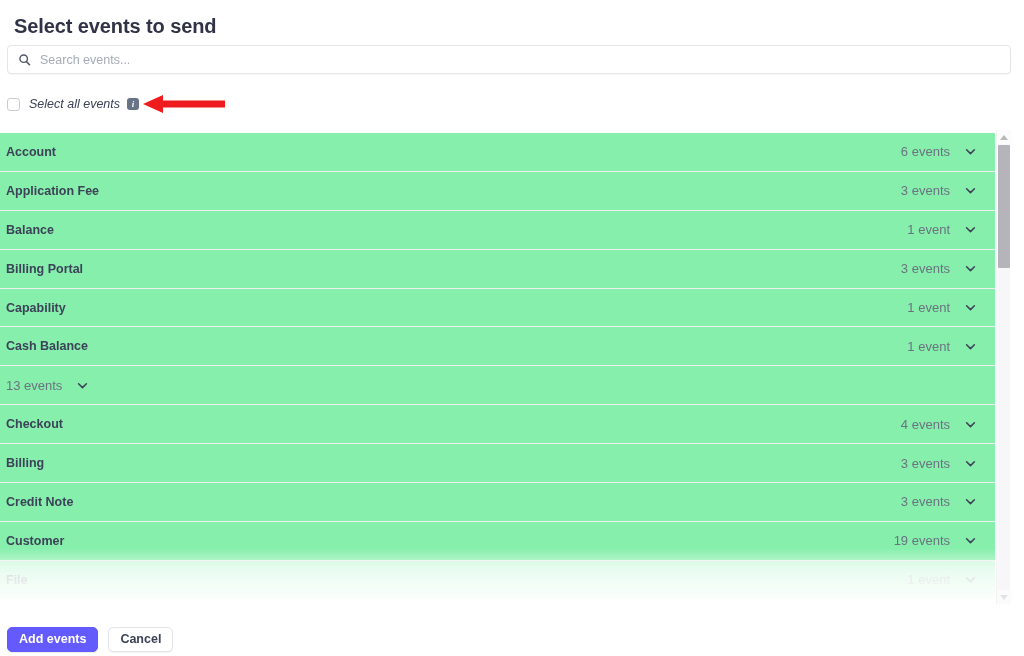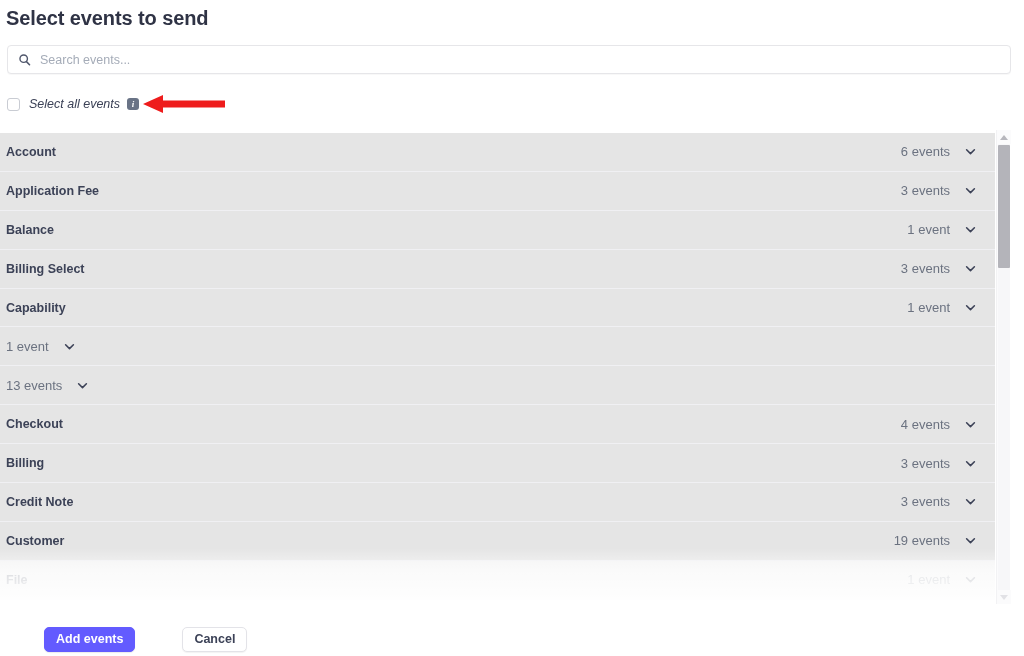--- a/index.html
+++ b/index.html
@@ -22,21 +22,21 @@
   
   .page-title {
     position: absolute;
     left: 6px;
     top: 5px;
     font-size: 20px;
     font-weight: bold;
     letter-spacing: -0.1px;
     color: #2f3345;
     line-height: 26px;
-    margin: 0;
+    margin: 8px;
   }
 
   
   .search-wrap {
     position: absolute;
     left: 7px;
     top: 45px;
     width: 1004px;
     height: 29px;
     border: 1px solid #e6e6e9;
@@ -138,21 +138,21 @@
     width: 995px;
     height: 100%;
   }
   .event-row {
     height: 38.9px;
     border-bottom: 1px solid #f0f0f3;
     display: flex;
     align-items: center;
     padding: 0 0 0 6px;
     cursor: pointer;
-    background: #e5e5e5;
+    background: #86efac;
   }
   .event-name {
     font-size: 12.5px;
     font-weight: bold;
     color: #3c4257;
     flex: 1 1 auto;
     white-space: nowrap;
   }
   .event-count {
     font-size: 13px;
@@ -240,21 +240,20 @@
   .btn {
     font-family: "Liberation Sans", sans-serif;
     font-size: 12.5px;
     font-weight: bold;
     border-radius: 5px;
     height: 25px;
     padding: 0 11px;
     cursor: pointer;
     line-height: 23px;
     white-space: nowrap;
-    margin-left: 37px;
   }
   .btn-primary {
     background: #635bff;
     color: #ffffff;
     border: 1px solid #635bff;
     box-shadow: 0 1px 1px rgba(0,0,0,0.08);
   }
   .btn-secondary {
     background: #ffffff;
     color: #3c4257;
@@ -302,34 +301,35 @@
         </svg>
       </div>
       <div class="event-row">
         <span class="event-name">Balance</span>
         <span class="event-count">1 event</span>
         <svg class="chevron" viewBox="0 0 16 16" fill="none">
           <polyline points="3.2,5.8 8,10.6 12.8,5.8" stroke="#3c4257" stroke-width="1.9" stroke-linecap="round" stroke-linejoin="round"></polyline>
         </svg>
       </div>
       <div class="event-row">
-        <span class="event-name">Billing Select</span>
+        <span class="event-name">Billing Portal</span>
         <span class="event-count">3 events</span>
         <svg class="chevron" viewBox="0 0 16 16" fill="none">
           <polyline points="3.2,5.8 8,10.6 12.8,5.8" stroke="#3c4257" stroke-width="1.9" stroke-linecap="round" stroke-linejoin="round"></polyline>
         </svg>
       </div>
       <div class="event-row">
         <span class="event-name">Capability</span>
         <span class="event-count">1 event</span>
         <svg class="chevron" viewBox="0 0 16 16" fill="none">
           <polyline points="3.2,5.8 8,10.6 12.8,5.8" stroke="#3c4257" stroke-width="1.9" stroke-linecap="round" stroke-linejoin="round"></polyline>
         </svg>
       </div>
       <div class="event-row">
+        <span class="event-name">Cash Balance</span>
         <span class="event-count">1 event</span>
         <svg class="chevron" viewBox="0 0 16 16" fill="none">
           <polyline points="3.2,5.8 8,10.6 12.8,5.8" stroke="#3c4257" stroke-width="1.9" stroke-linecap="round" stroke-linejoin="round"></polyline>
         </svg>
       </div>
       <div class="event-row">
         <span class="event-count">13 events</span>
         <svg class="chevron" viewBox="0 0 16 16" fill="none">
           <polyline points="3.2,5.8 8,10.6 12.8,5.8" stroke="#3c4257" stroke-width="1.9" stroke-linecap="round" stroke-linejoin="round"></polyline>
         </svg>

